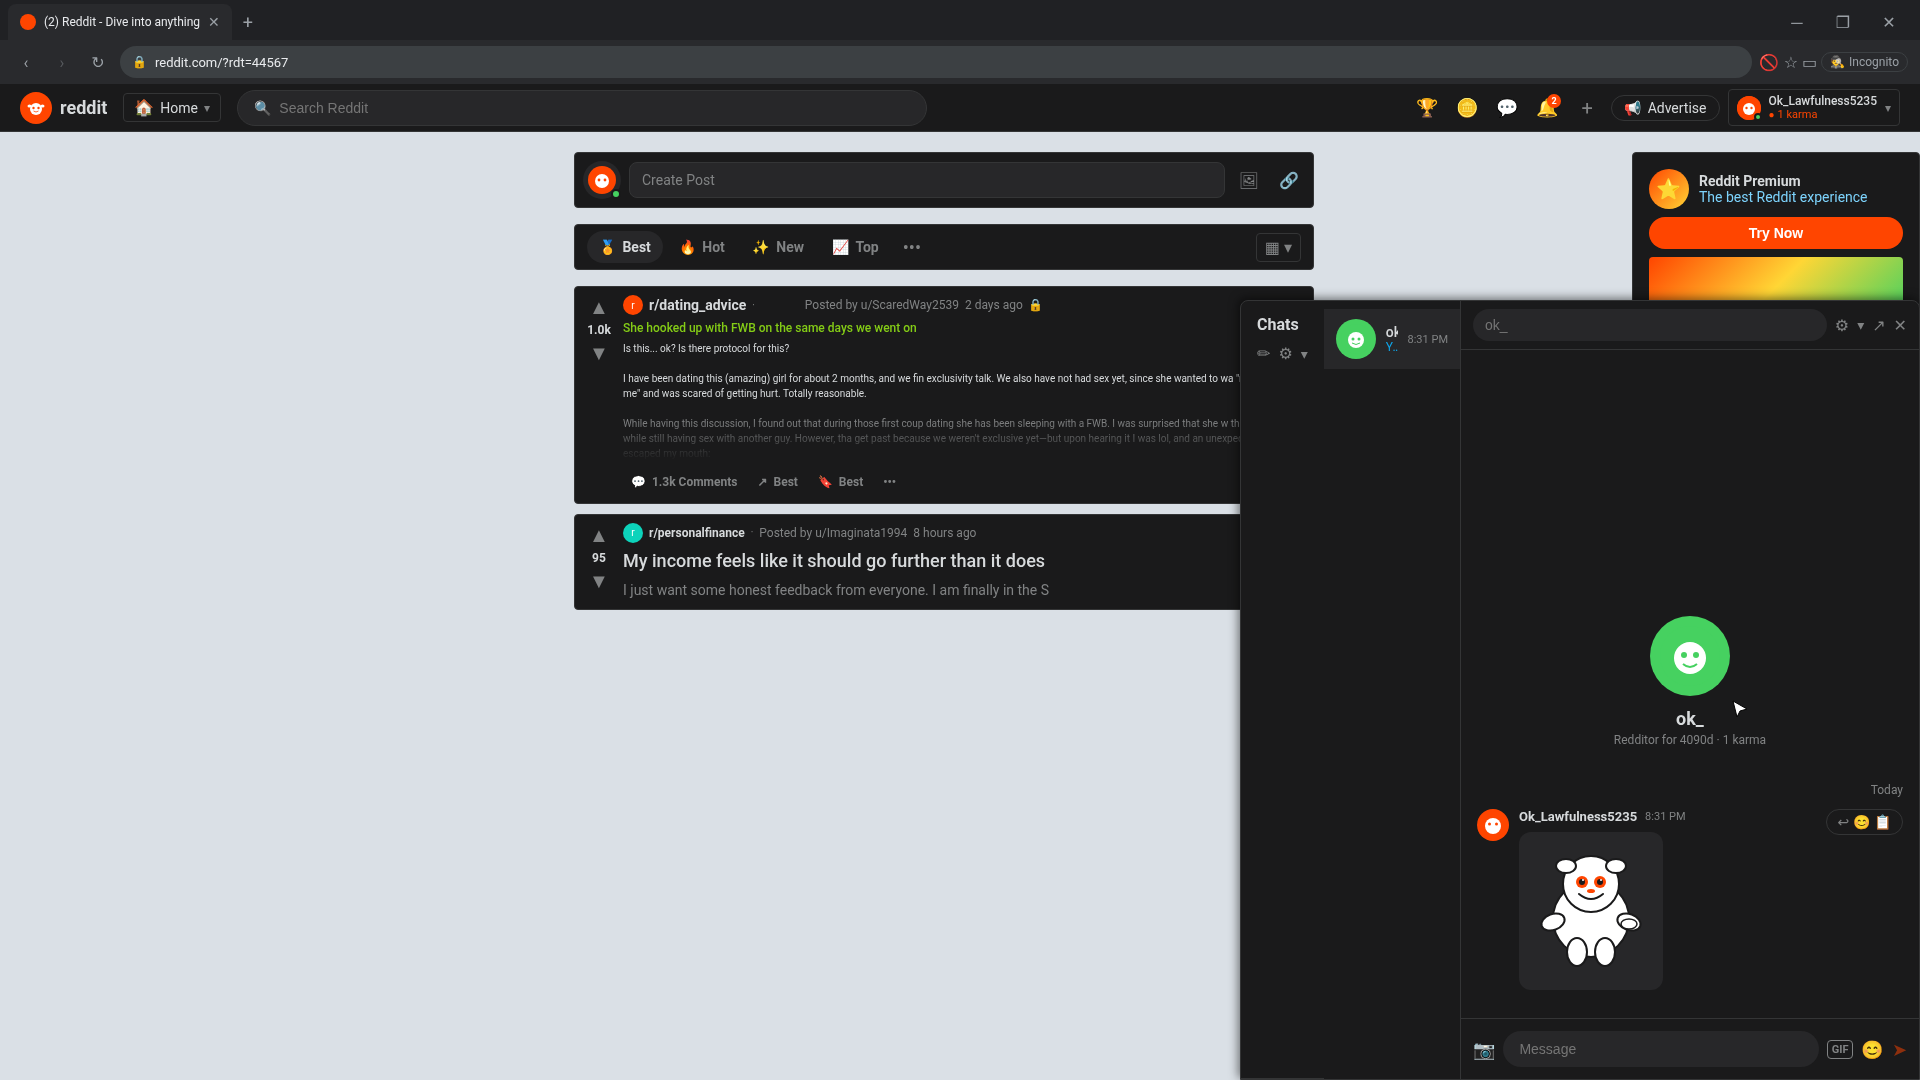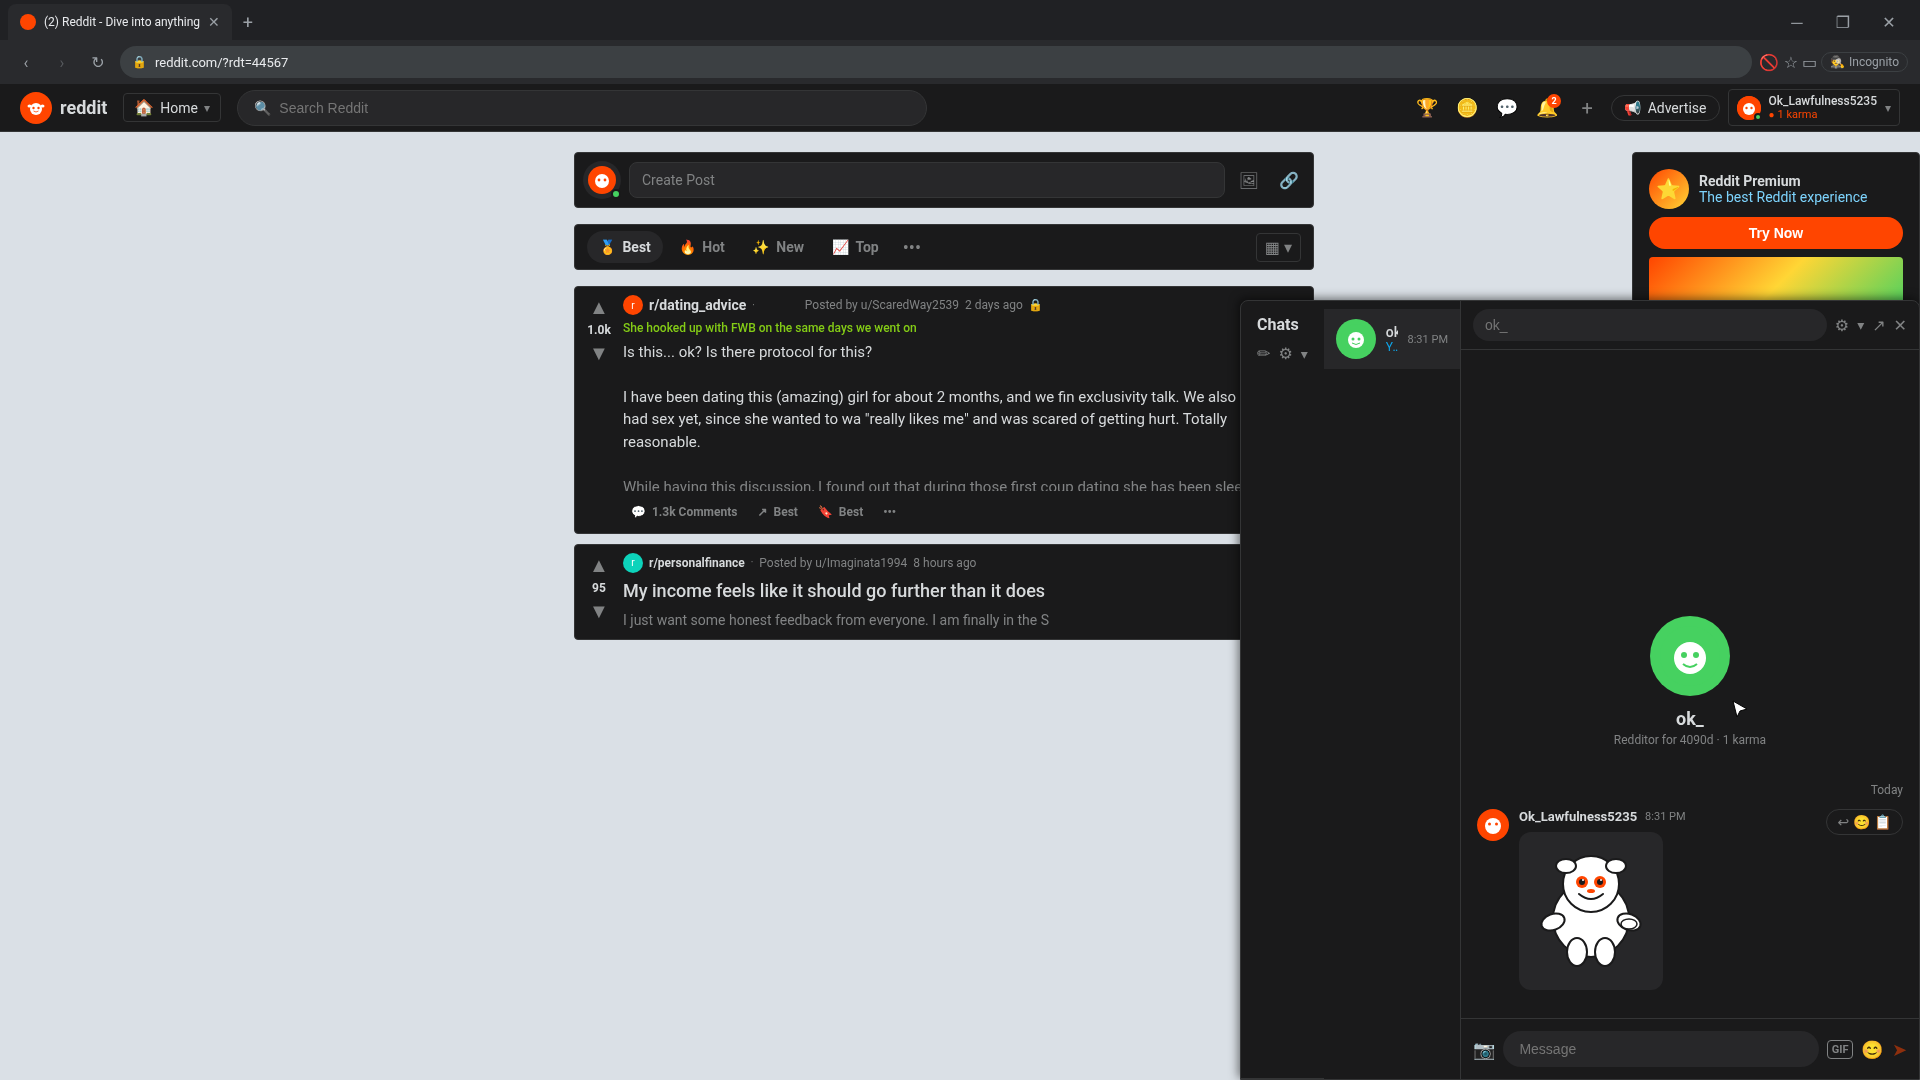--- a/index.html
+++ b/index.html
@@ -167,21 +167,21 @@
           <div style="flex:1;">
             <div style="display:flex; align-items:center; gap:6px; margin-bottom:6px;">
               <div style="width:20px; height:20px; border-radius:50%; background:#ff4500; overflow:hidden; display:flex; align-items:center; justify-content:center; font-size:10px; color:white;">r</div>
               <span style="color:#d7dadc; font-size:14px; font-weight:700; cursor:pointer;text-align:center;">r/dating_advice</span>
               <span style="color:#818384; font-size:10px;">·</span>
               <span style="color:#818384; font-size:12px;margin-left:44px;">Posted by <span style="cursor:pointer;">u/ScaredWay2539</span></span>
               <span style="color:#818384; font-size:12px;">2 days ago</span>
               <span style="font-size:12px;">🔒</span>
             </div>
             <div style="color:#84cc16; font-size:12px; font-weight:500; line-height:1.3; margin-bottom:4px; cursor:pointer;">She hooked up with FWB on the same days we went on</div>
-            <div style="color:#d7dadc; font-size:15px; line-height:1.5; margin-bottom:8px; overflow:hidden; max-height:150px; position:relative;">
+            <div style="color:#d7dadc; font-size:10px; line-height:1.5; margin-bottom:8px; overflow:hidden; max-height:150px; position:relative;">
               <p>Is this... ok? Is there protocol for this?</p>
               <br>
               <p>I have been dating this (amazing) girl for about 2 months, and we fin exclusivity talk. We also have not had sex yet, since she wanted to wa "really likes me" and was scared of getting hurt. Totally reasonable.</p>
               <br>
               <p style="color:#818384;">While having this discussion, I found out that during those first coup dating she has been sleeping with a FWB. I was surprised that she w this whole time, while still having sex with another guy. However, tha get past because we weren't exclusive yet—but upon hearing it I was lol, and an unexpected question escaped my mouth:</p>
               <div style="background:linear-gradient(transparent, #1a1a1b); height:40px; margin-top:-40px; position:relative;"></div>
             </div>
             <div style="display:flex; align-items:center; gap:4px;">
               <div style="display:flex; align-items:center; gap:6px; padding:6px 8px; border-radius:2px; color:#818384; font-size:12px; font-weight:700; cursor:pointer;">
                 <span>💬</span>

